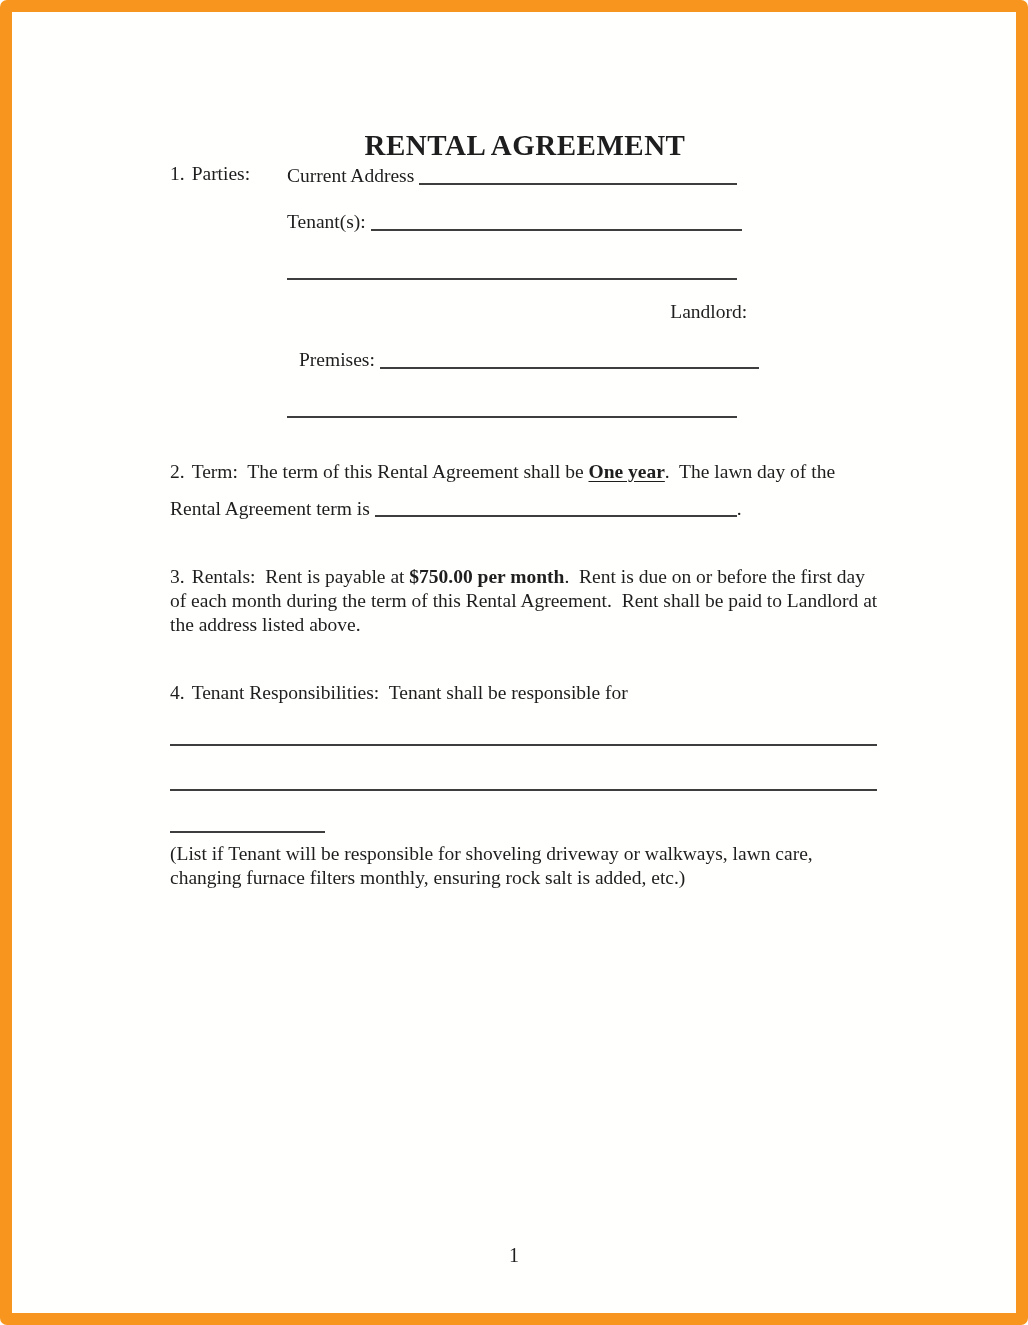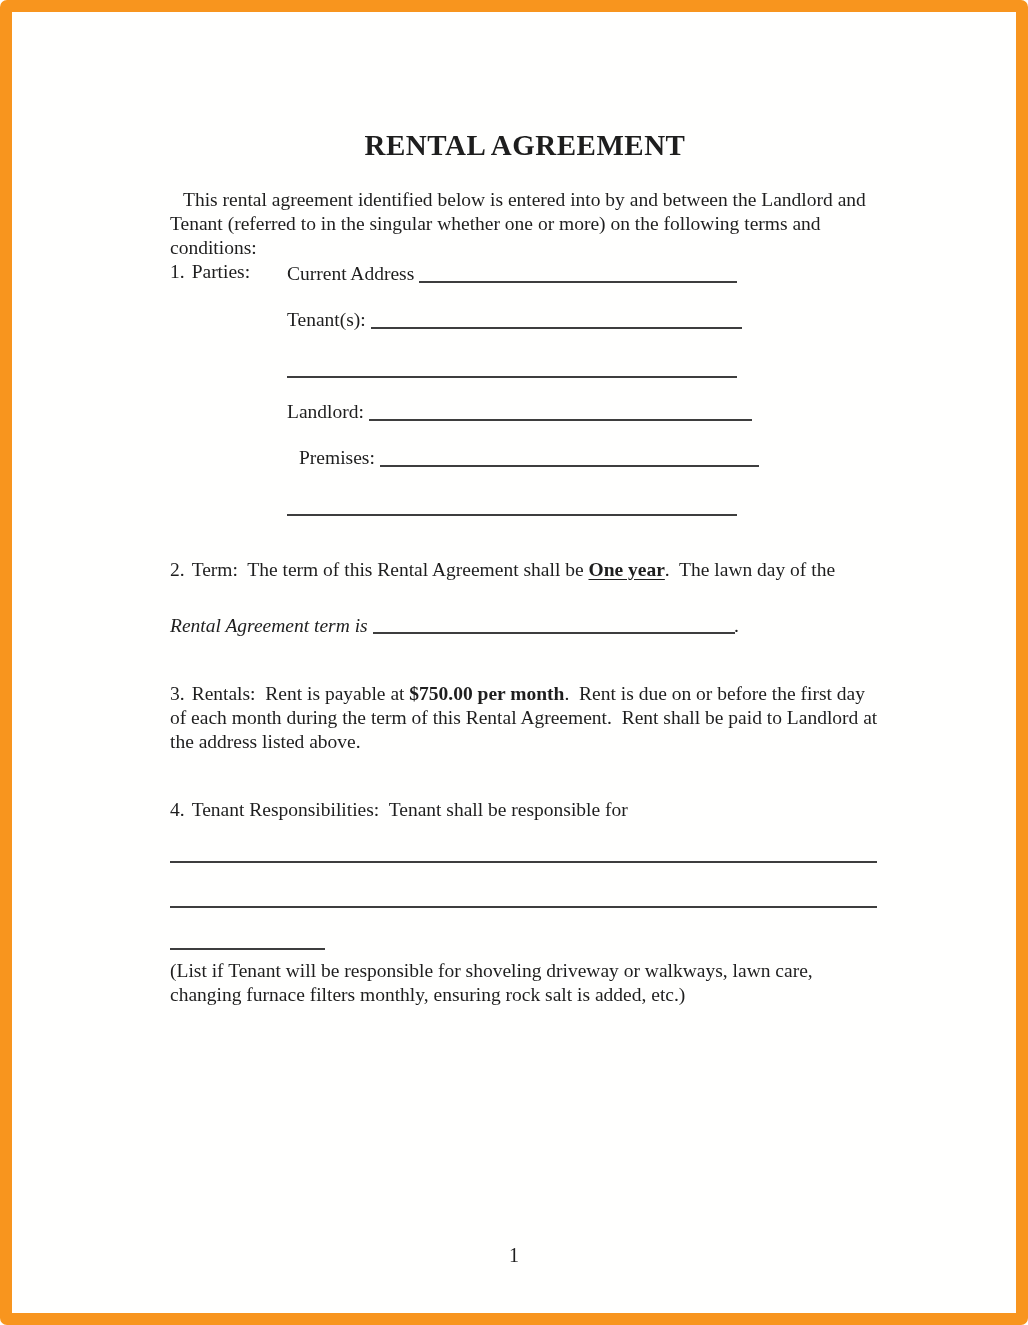--- a/index.html
+++ b/index.html
@@ -25,26 +25,26 @@
   .heading { text-underline-offset:3px; }
   .bold { font-weight:bold; }
   .underline { text-decoration:underline; text-underline-offset:3px; }
 
   .fields { margin-left:117px; margin-top:26px; }
   .field-row { display:flex; align-items:flex-end; height:26px; margin-bottom:20px; font-size:19.5px; }
   .field-row .label { white-space:pre; line-height:24px; }
   .fill { flex:1 1 auto; border-bottom:2px solid #3E3E3E; height:0; margin-bottom:3px; }
   .row-tenant   { width:455px; }
   .row-address  { width:450px; }
-  .row-landlord { width:465px; }
+  .row-landlord { width:465px;flex-direction:column; }
   .row-premises { width:460px;margin-left:12px; }
   .blank-row { width:450px; height:24px; border-bottom:2px solid #3E3E3E; margin-bottom:20px; }
 
   .term-sec { margin-top:42px; }
-  .term-line2 { margin-top:32px;font-style:italic; }
+  .term-line2 { margin-top:13px; }
   .inline-fill {
     display:inline-block; width:362px; height:3px;
     border-bottom:2px solid #3E3E3E; vertical-align:-2px;
   }
 
   .rentals-sec { margin-top:44px; }
   .resp-sec { margin-top:44px; }
   .blank-full  { width:707px; height:0; border-bottom:2px solid #3E3E3E; }
   .line-a { margin-top:39px; }
   .line-b { margin-top:43px; }
@@ -57,21 +57,20 @@
   }
 </style>
 </head>
 <body>
 
 <div class="page">
   <div class="content">
 
     <div class="title">RENTAL AGREEMENT</div>
 
-    <div class="para intro">This rental agreement identified below is entered into by and between the Landlord and Tenant (referred to in the singular whether one or more) on the following terms and conditions:</div>
 
     <div class="para"><span class="sec-num">1.</span><span class="heading">Parties:</span></div>
 
     <div class="fields" style="margin-top:-24px;">
       <div class="field-row row-address">
           <span class="label">Current Address </span>
           <span class="fill"></span>
         </div>
       <div class="field-row row-tenant">
           <span class="label">Tenant(s): </span>

